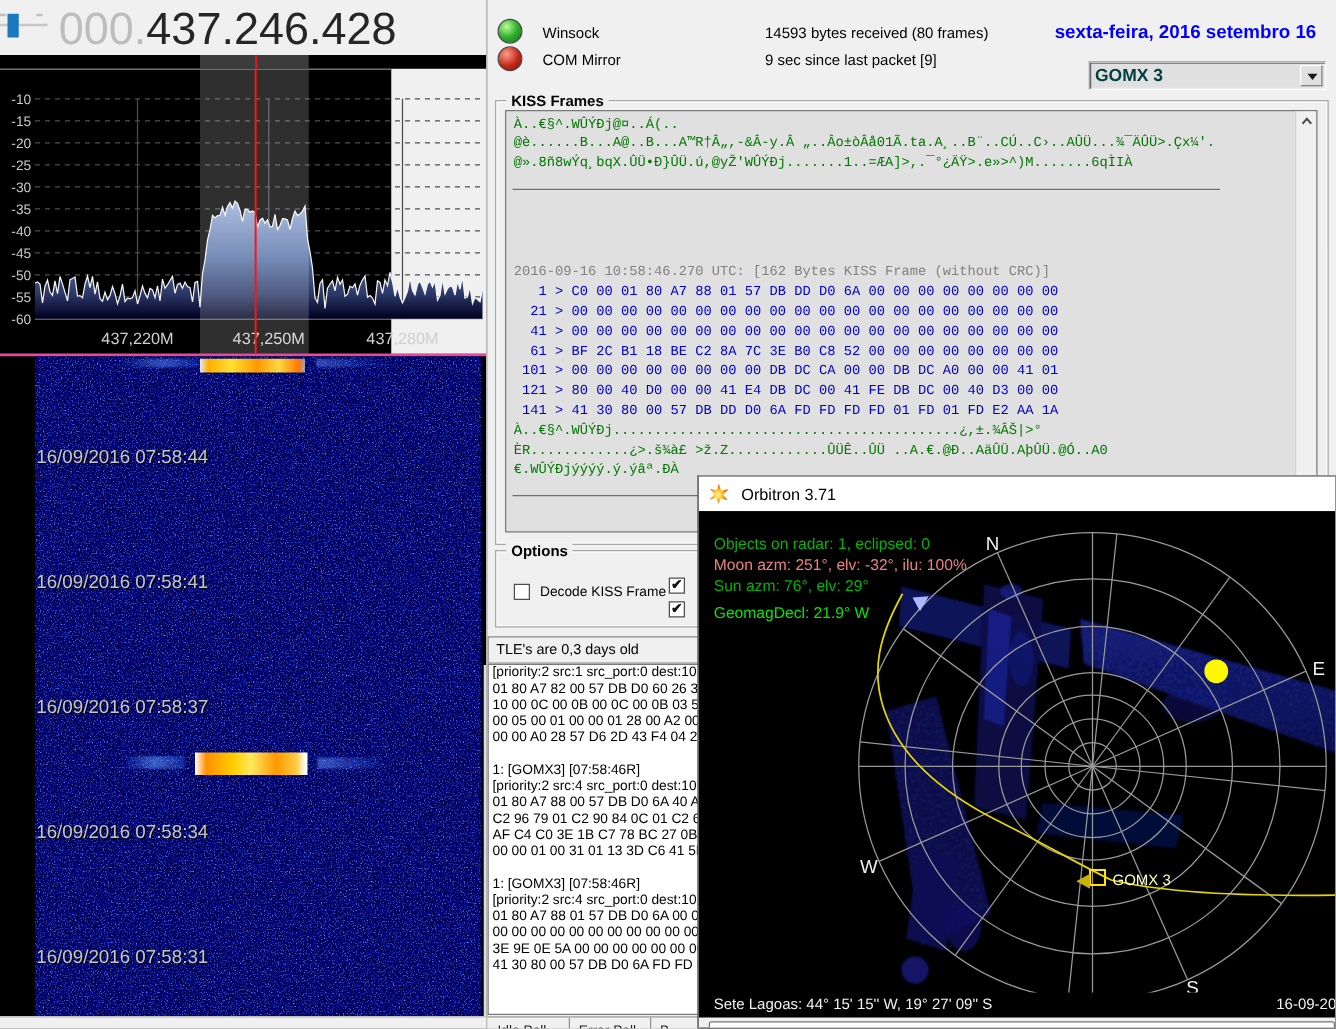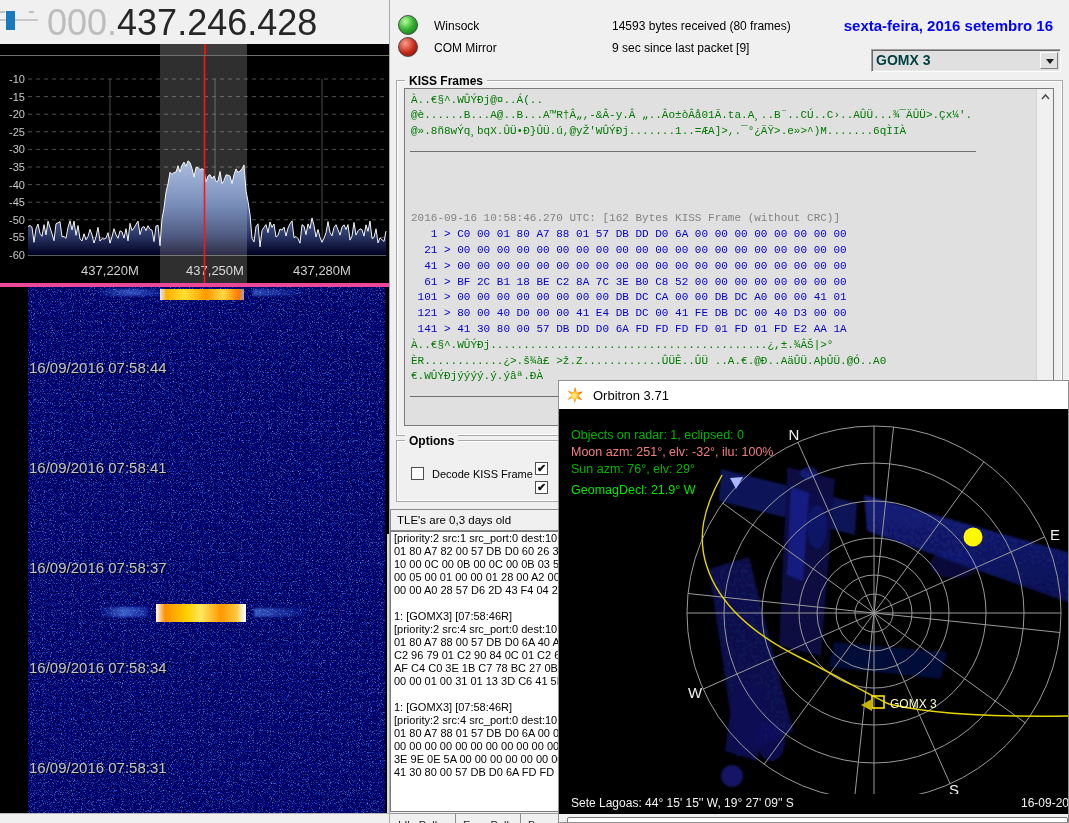--- a/index.html
+++ b/index.html
@@ -15,22 +15,22 @@
   #freq-handle { left:6px; top:11px; width:9px; height:19px; background:#1879bf; }
   #freq-text { left:47px; top:2px; font-size:36px; letter-spacing:0px; color:#262626; white-space:pre; }
   #freq-text .dim { color:#bdbdbd; }
 
   
   #band-bar { left:0; top:44px; width:389px; height:11px; background:#000; }
   #band-bar-band { left:160px; top:0; width:87px; height:11px; background:#3c3c3c; }
   #band-bar-red { left:204px; top:0; width:2px; height:11px; background:#e81010; }
 
   
-  #spectrum { left:0; top:55px; width:389px; height:228px; background:#000; border-top:1px solid #6e6e6e; }
-  #waterfall { border-top:4px solid #ec4899;padding-left:40px; }
+  #spectrum { left:0; top:55px; width:313px; height:228px; background:#000; border-top:1px solid #6e6e6e; }
+  #waterfall { border-top:2px solid #ec4899;padding-left:40px; }
 
   
   #waterfall { left:0; top:283px; width:389px; height:530px; background:#000; overflow:hidden; }
   #wf-noise { left:28px; top:0; width:357px; height:530px; background:#000044; }
   .wf-ts { left:29px; color:#c4c4c4; font-size:15px; text-shadow:1px 1px 1px #000; white-space:pre; }
   .burst { position:absolute; }
   #wf-edge { left:387px; top:247px; width:2px; height:283px; background:#dcdcdc; }
   #left-bottom-strip { left:0; top:813px; width:389px; height:10px; background:#f0f0f0; border-top:1px solid #b8b8b8; }
 
   

